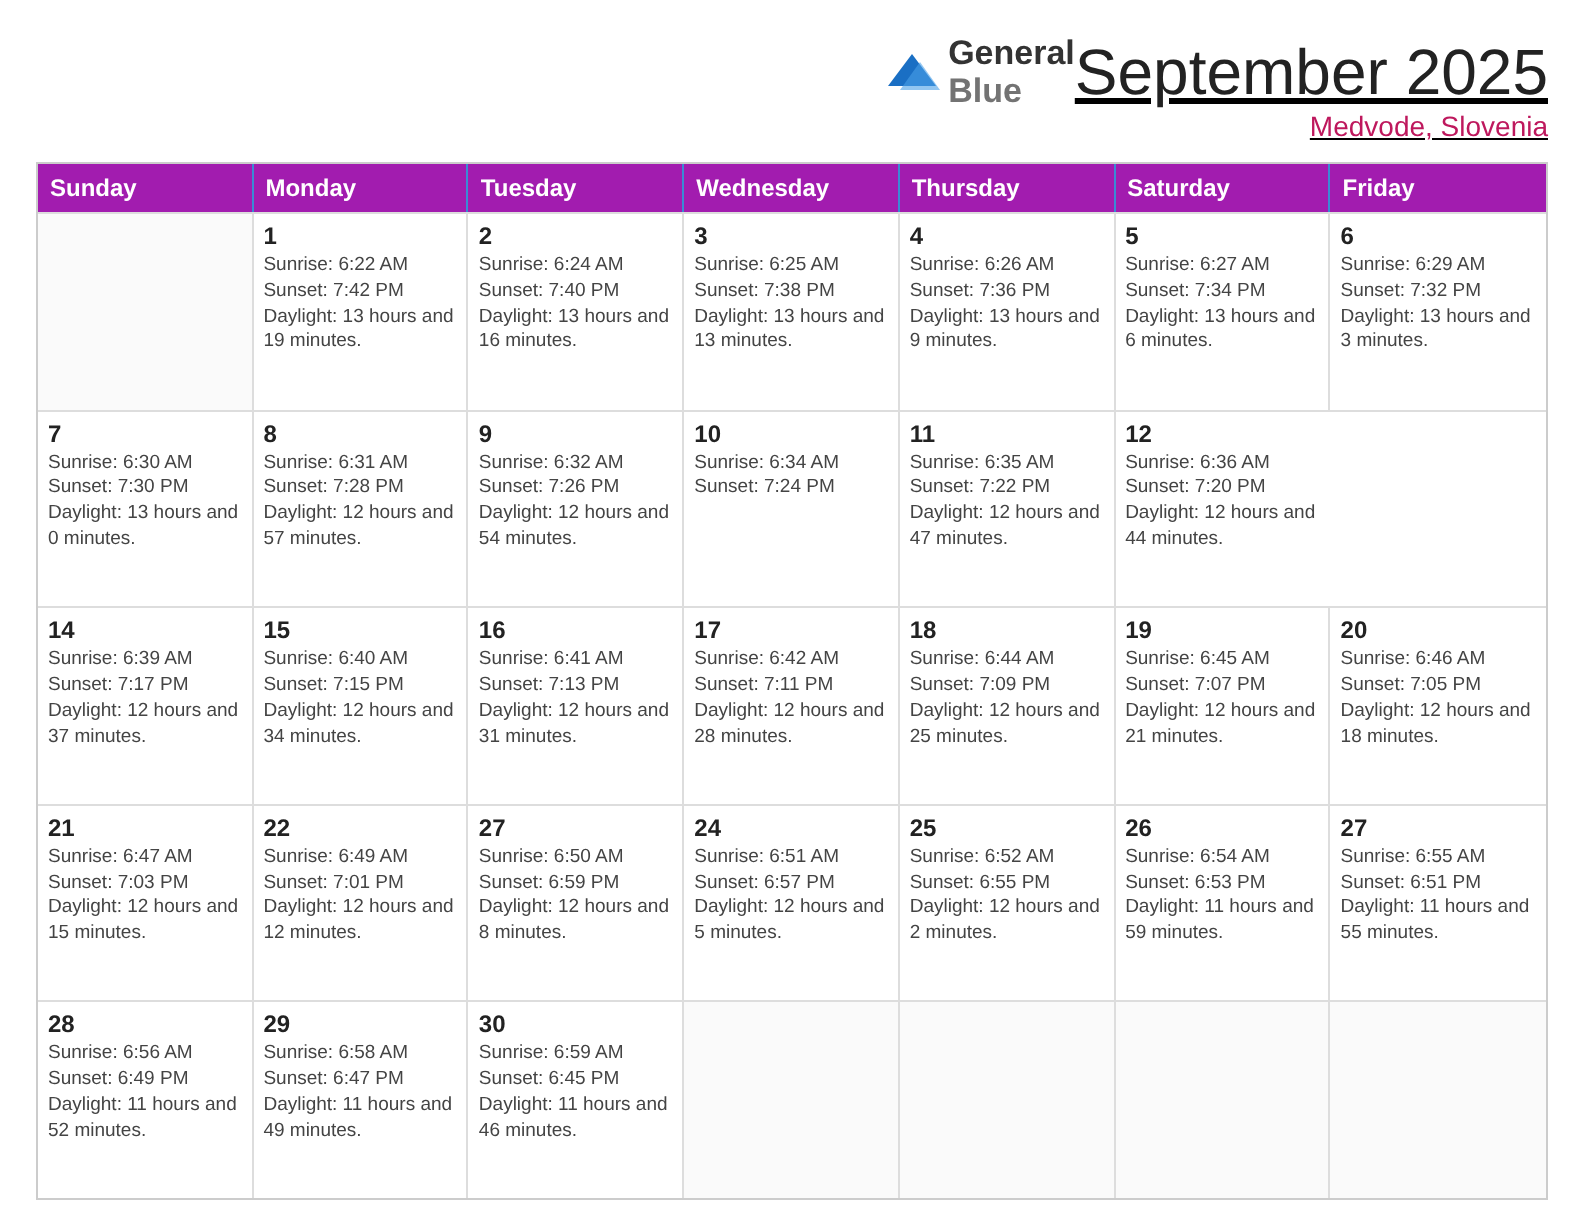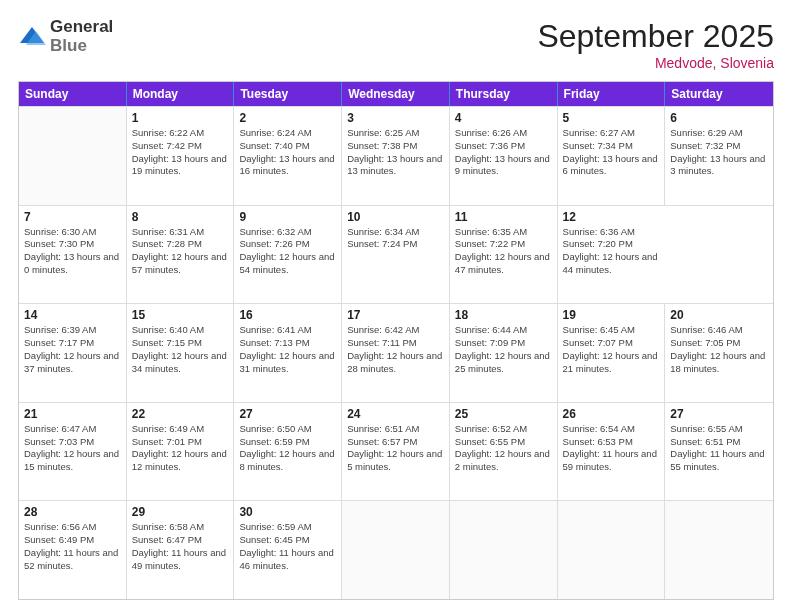--- a/index.html
+++ b/index.html
@@ -9,20 +9,21 @@
       width: 792px;
       height: 612px;
       overflow: hidden;
     }
     .page {
       width: 792px;
       height: 612px;
       padding: 18px 18px 12px 18px;
       display: flex;
       flex-direction: column;
+      align-items: flex-end;
     }
     .header {
       display: flex;
       justify-content: space-between;
       align-items: flex-start;
       margin-bottom: 10px;
     }
     .logo {
       display: flex;
       align-items: center;
@@ -42,40 +43,41 @@
       font-size: 17px;
       font-weight: bold;
       color: #737373;
     }
     .logo-icon {
       width: 28px;
       height: 28px;
     }
     .title-block {
       text-align: right;
+      text-decoration: underline;
     }
     .month-title {
       font-size: 32px;
       font-weight: normal;
       color: #222;
     }
     .location {
       font-size: 14px;
       color: #be185d;
     }
     .calendar {
       flex: 1;
       display: flex;
       flex-direction: column;
       border: 1px solid #ccc;
     }
     .cal-header {
       display: grid;
       grid-template-columns: repeat(7, 1fr);
-      background: #6d28d9;
+      background: #a21caf;
     }
     .cal-header-cell {
       color: #fff;
       font-size: 12px;
       font-weight: bold;
       padding: 5px 6px;
       border-right: 1px solid #3a8ad4;
     }
     .cal-header-cell:last-child { border-right: none; }
     .cal-body {
@@ -132,22 +134,22 @@
     </div>
   </div>
 
   <div class="calendar">
     <div class="cal-header">
     <div class="cal-header-cell">Sunday</div>
         <div class="cal-header-cell">Monday</div>
         <div class="cal-header-cell">Tuesday</div>
         <div class="cal-header-cell">Wednesday</div>
         <div class="cal-header-cell">Thursday</div>
+        <div class="cal-header-cell">Saturday</div>
         <div class="cal-header-cell">Friday</div>
-        <div class="cal-header-cell">Saturday</div>
       </div>
     <div class="cal-body">
     <div class="cal-row">
           <div class="cal-cell empty"></div>
           <div class="cal-cell">
             <div class="day-num">1</div>
             <div class="cell-line">Sunrise: 6:22 AM</div>
             <div class="cell-line">Sunset: 7:42 PM</div>
             <div class="cell-line">Daylight: 13 hours and 19 minutes.</div>
           </div>

